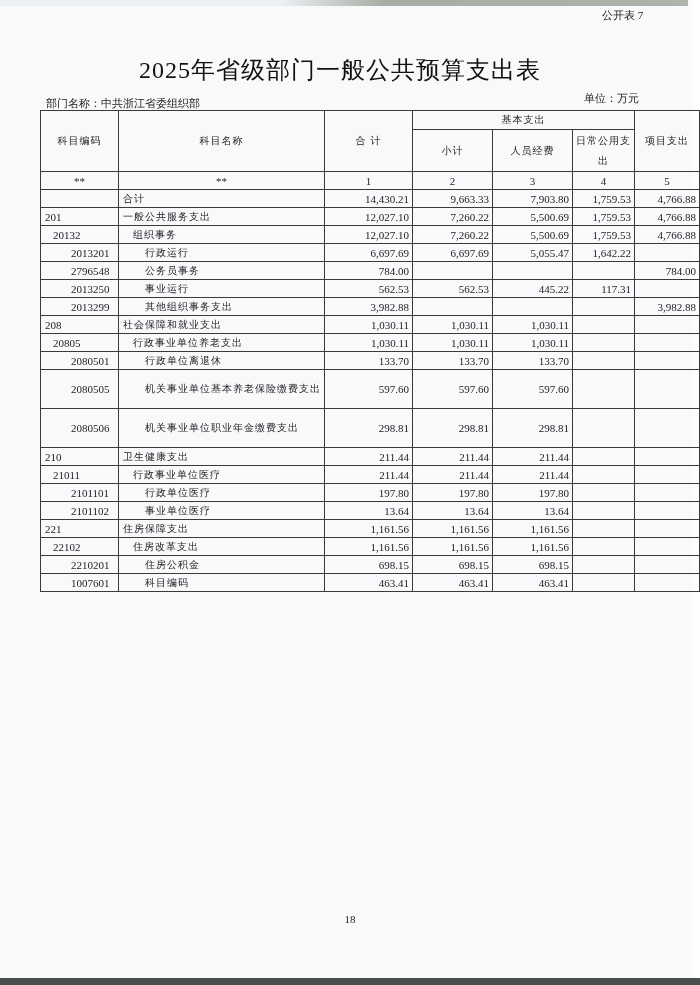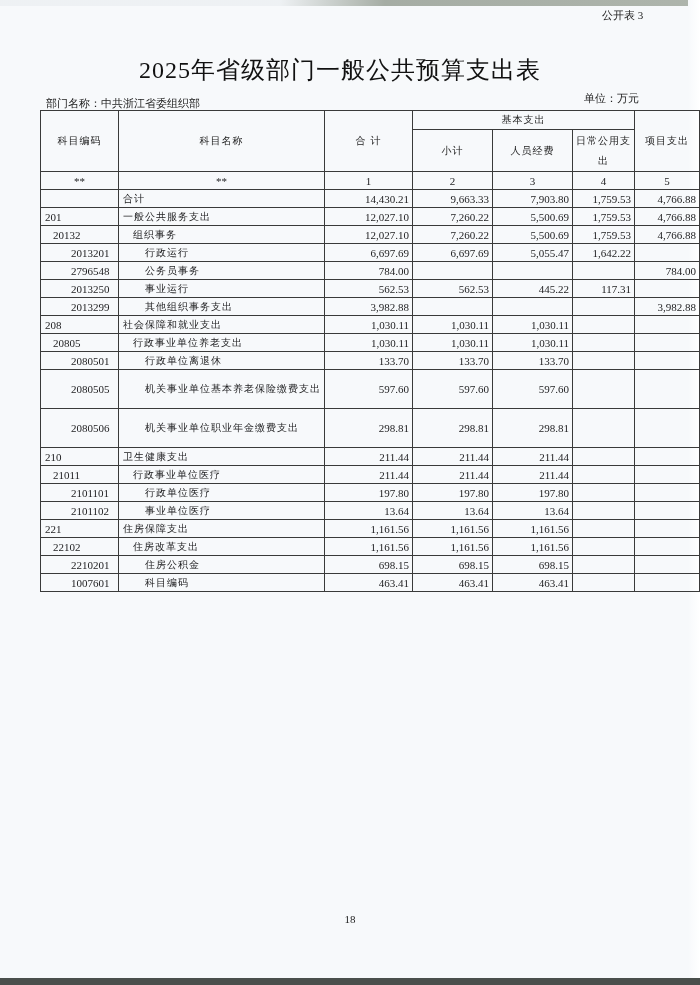--- a/index.html
+++ b/index.html
@@ -62,21 +62,21 @@
     position: absolute; left: 0; width: 700px; top: 913px; text-align: center;
     font-size: 11px; font-family: "Liberation Serif", serif; color: #222;
   }
 </style>
 </head>
 <body>
 
 <div class="top-shadow"></div>
 <div class="right-edge"></div>
 
-<div class="form-code">公开表 3</div>
+<div class="form-code">公开表 7</div>
 <div class="doc-title">2025年省级部门一般公共预算支出表</div>
 <div class="dept">部门名称：中共浙江省委组织部</div>
 <div class="unit">单位：万元</div>
 
 <table class="budget">
   <colgroup>
     <col style="width:78px">
       <col style="width:162px">
       <col style="width:88px">
     <col style="width:80px">

